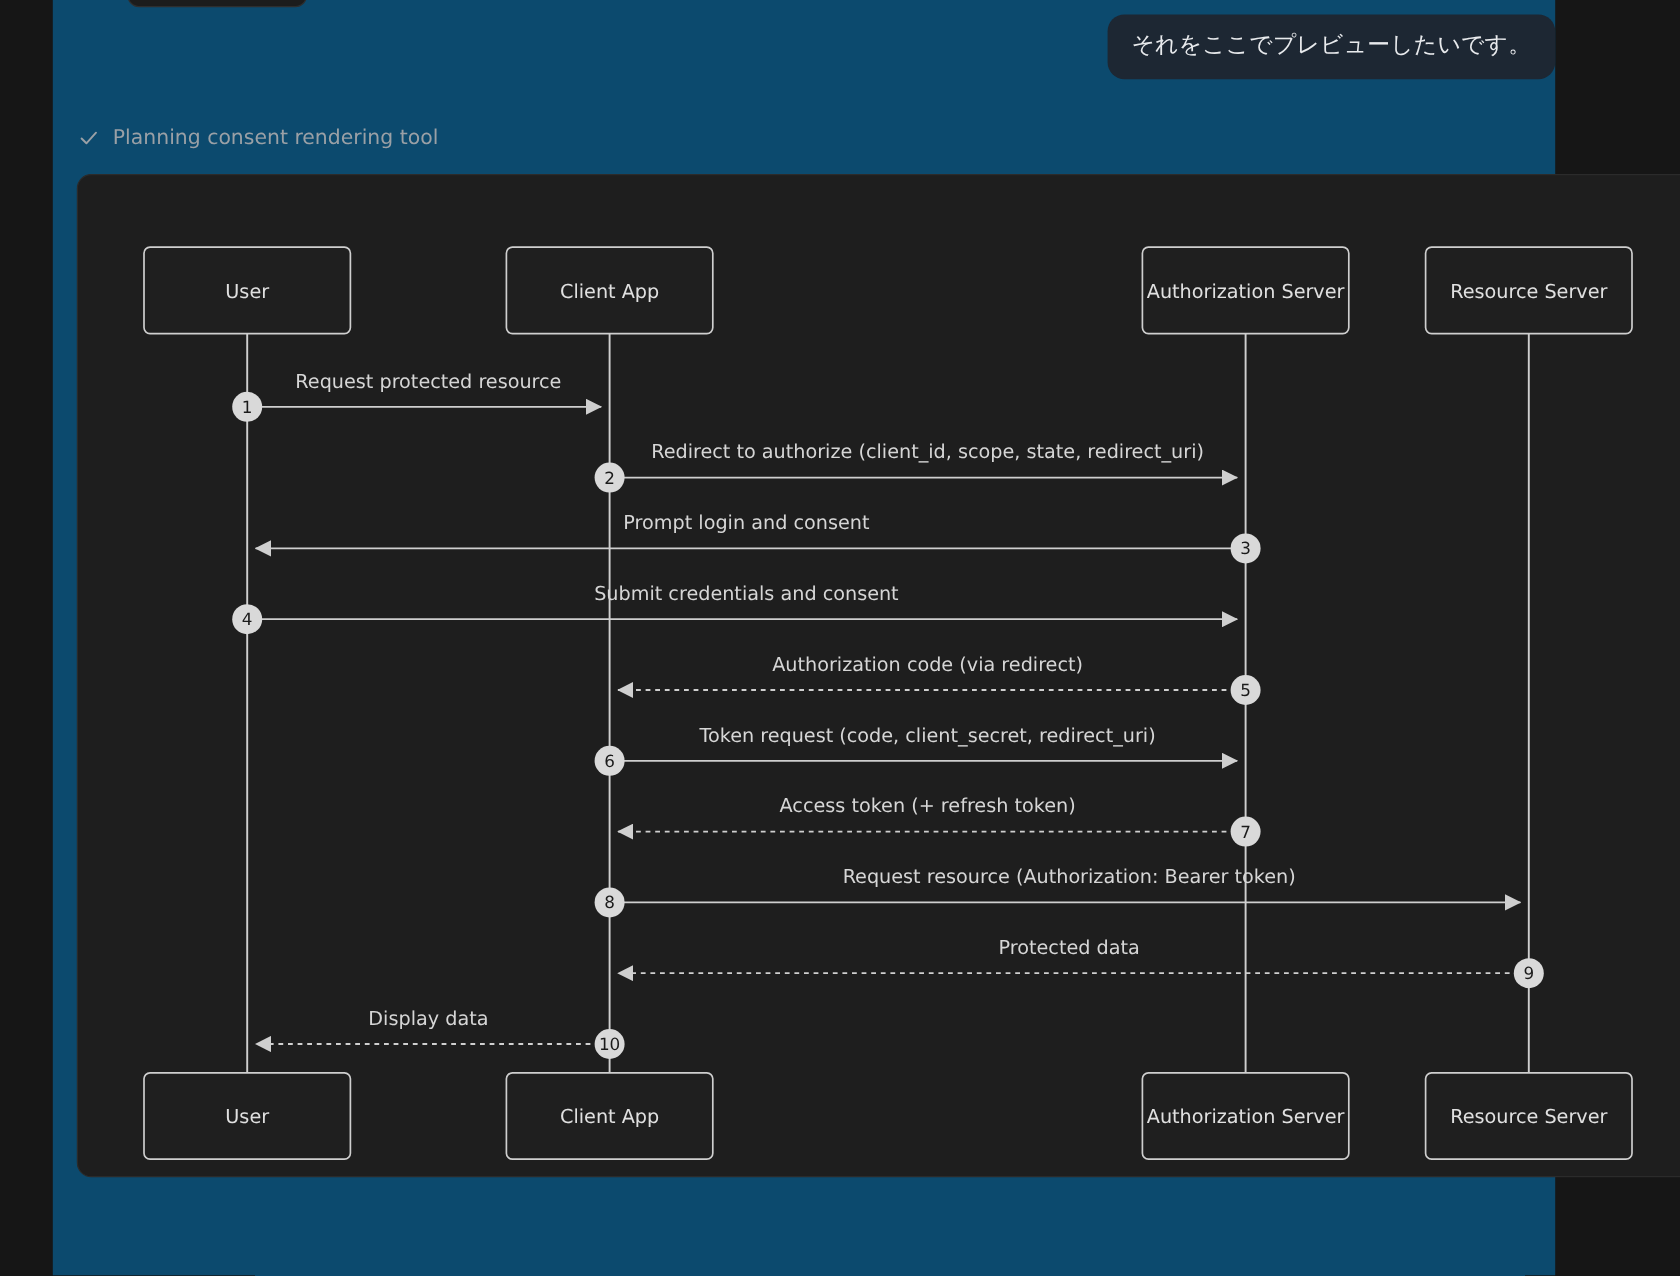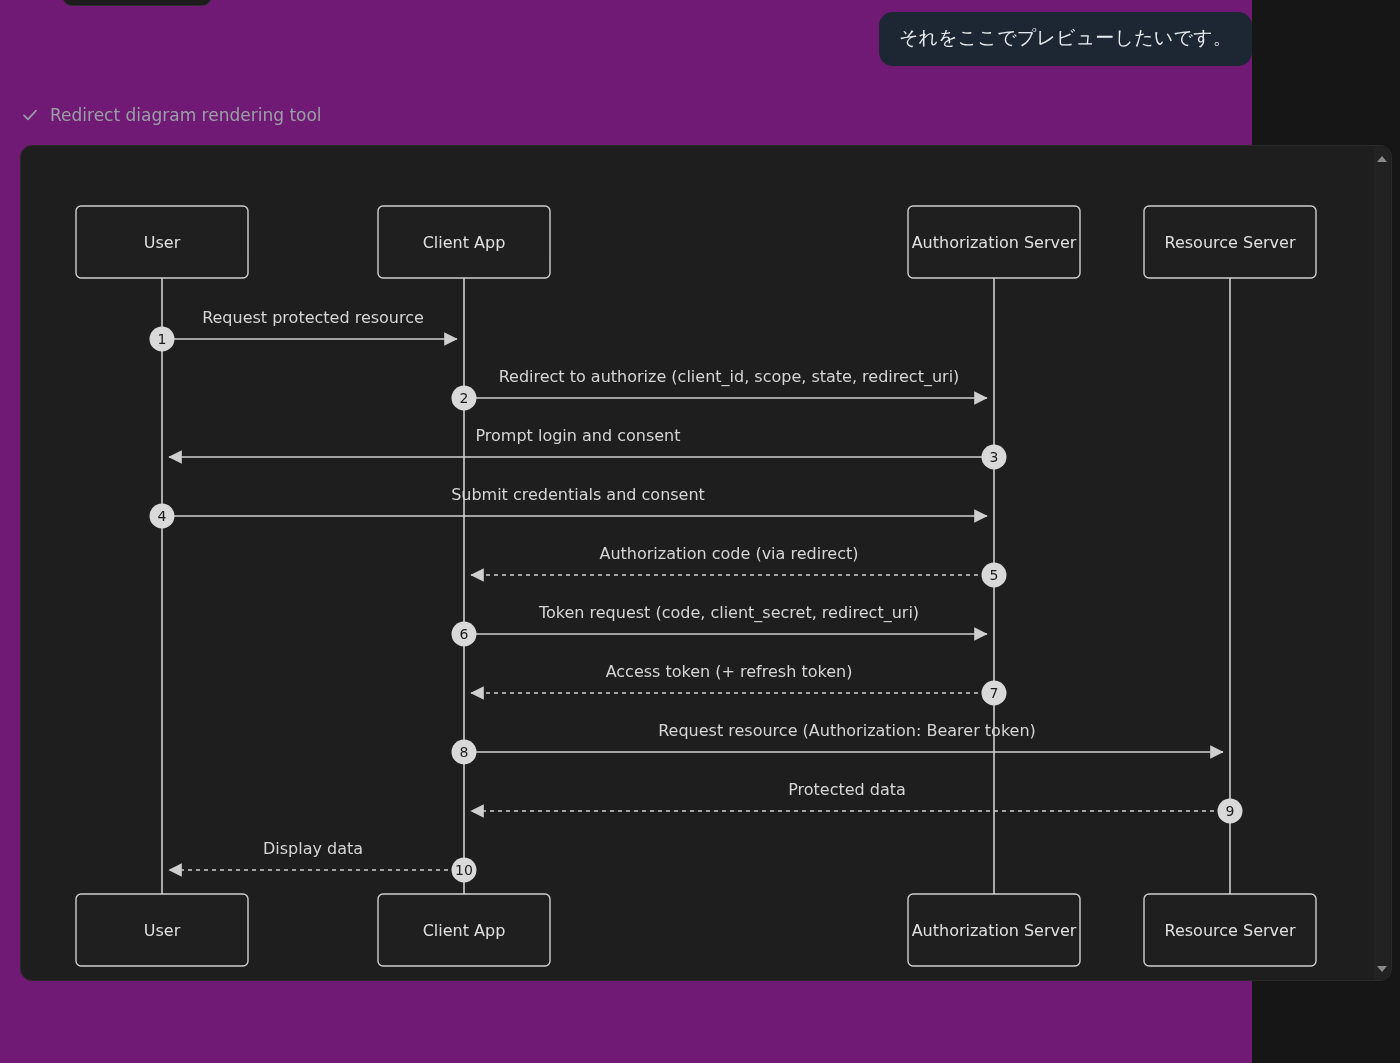--- a/index.html
+++ b/index.html
@@ -9,21 +9,22 @@
     height: 1063px;
     background: #161616;
     font-family: "DejaVu Sans", "Liberation Sans", sans-serif;
     overflow: hidden;
   }
 
   #app {
     position: relative;
     width: 1252px;
     height: 1063px;
-    background: #701a75;
+    background: #0c4a6e;
+    margin-left: 44px;
   }
 
   
   .ghost-bubble {
     position: absolute;
     left: 62px;
     top: -18px;
     width: 150px;
     height: 24px;
     border: 1px solid #2e2e2e;
@@ -131,21 +132,21 @@
   <div class="ghost-bubble"></div>
 
   <div class="user-bubble">それをここでプレビューしたいです。</div>
 
   <div class="tool-row">
     <span class="tool-check">
       <svg width="16" height="16" viewBox="0 0 16 16">
         <path d="M2 8.4 L6 12.4 L14 3.6" fill="none" stroke="#9aa0a6" stroke-width="1.6" stroke-linecap="round" stroke-linejoin="round"></path>
       </svg>
     </span>
-    <span>Redirect diagram rendering tool</span>
+    <span>Planning consent rendering tool</span>
   </div>
 
   <div class="panel">
     <div class="diagram-canvas">
       <svg id="seq-svg" width="1372" height="836" viewBox="0 0 1372 836" xmlns="http://www.w3.org/2000/svg">
         <defs>
           <marker id="arrowR" viewBox="0 0 10 10" refX="9.5" refY="5" markerWidth="9" markerHeight="9" orient="auto-start-reverse">
             <path d="M 0 0 L 10 5 L 0 10 z" fill="#cfcfcf"></path>
           </marker>
         </defs>

